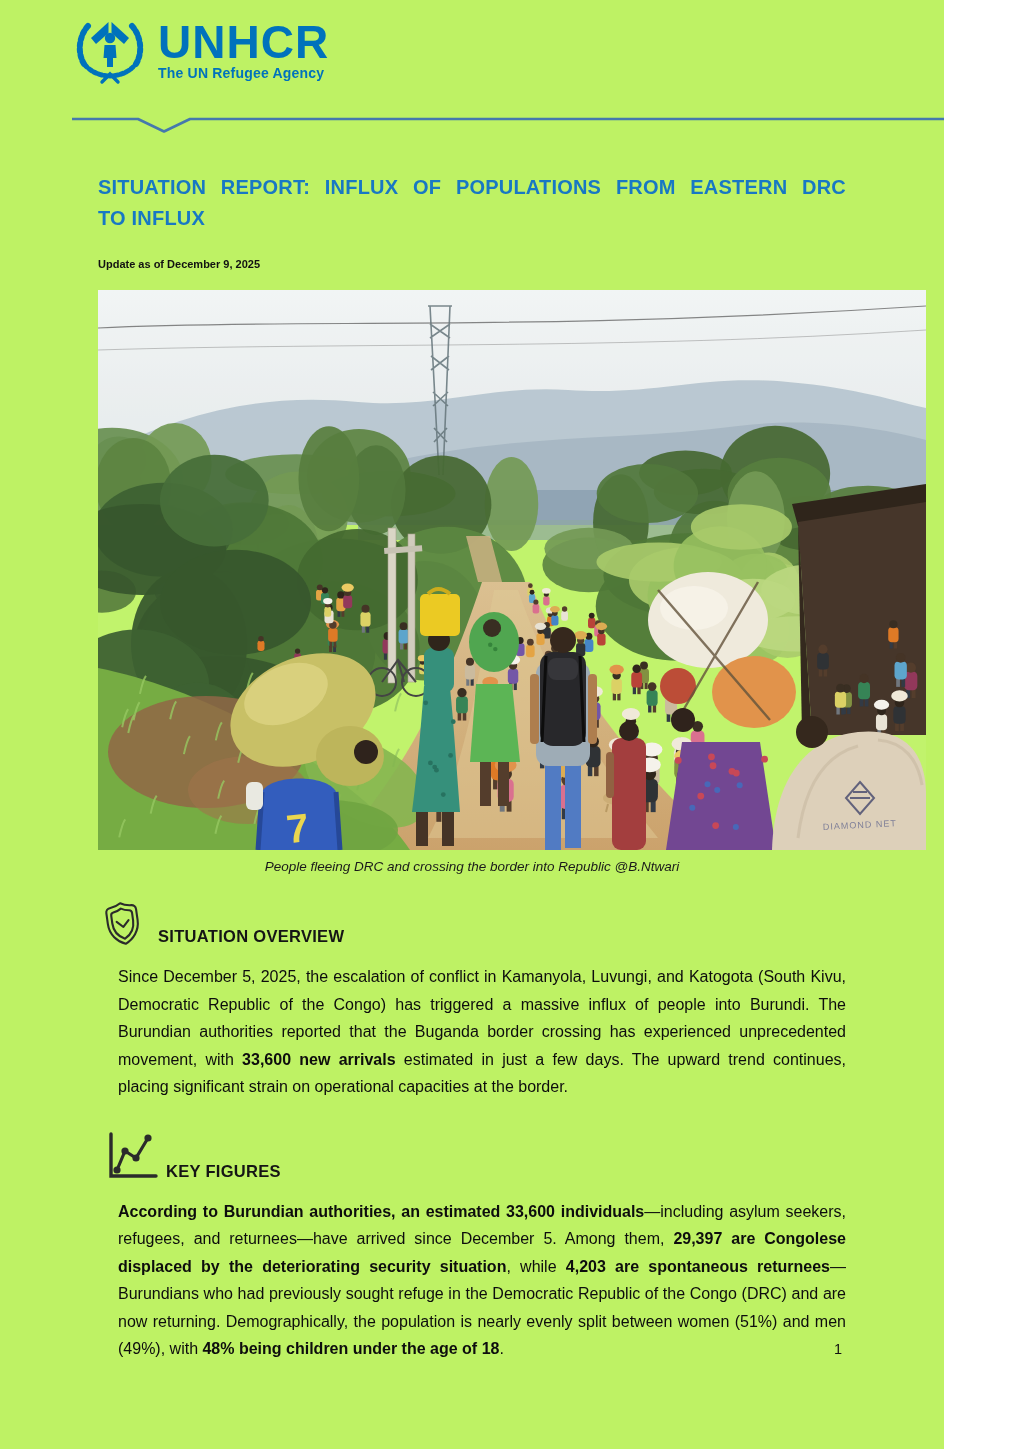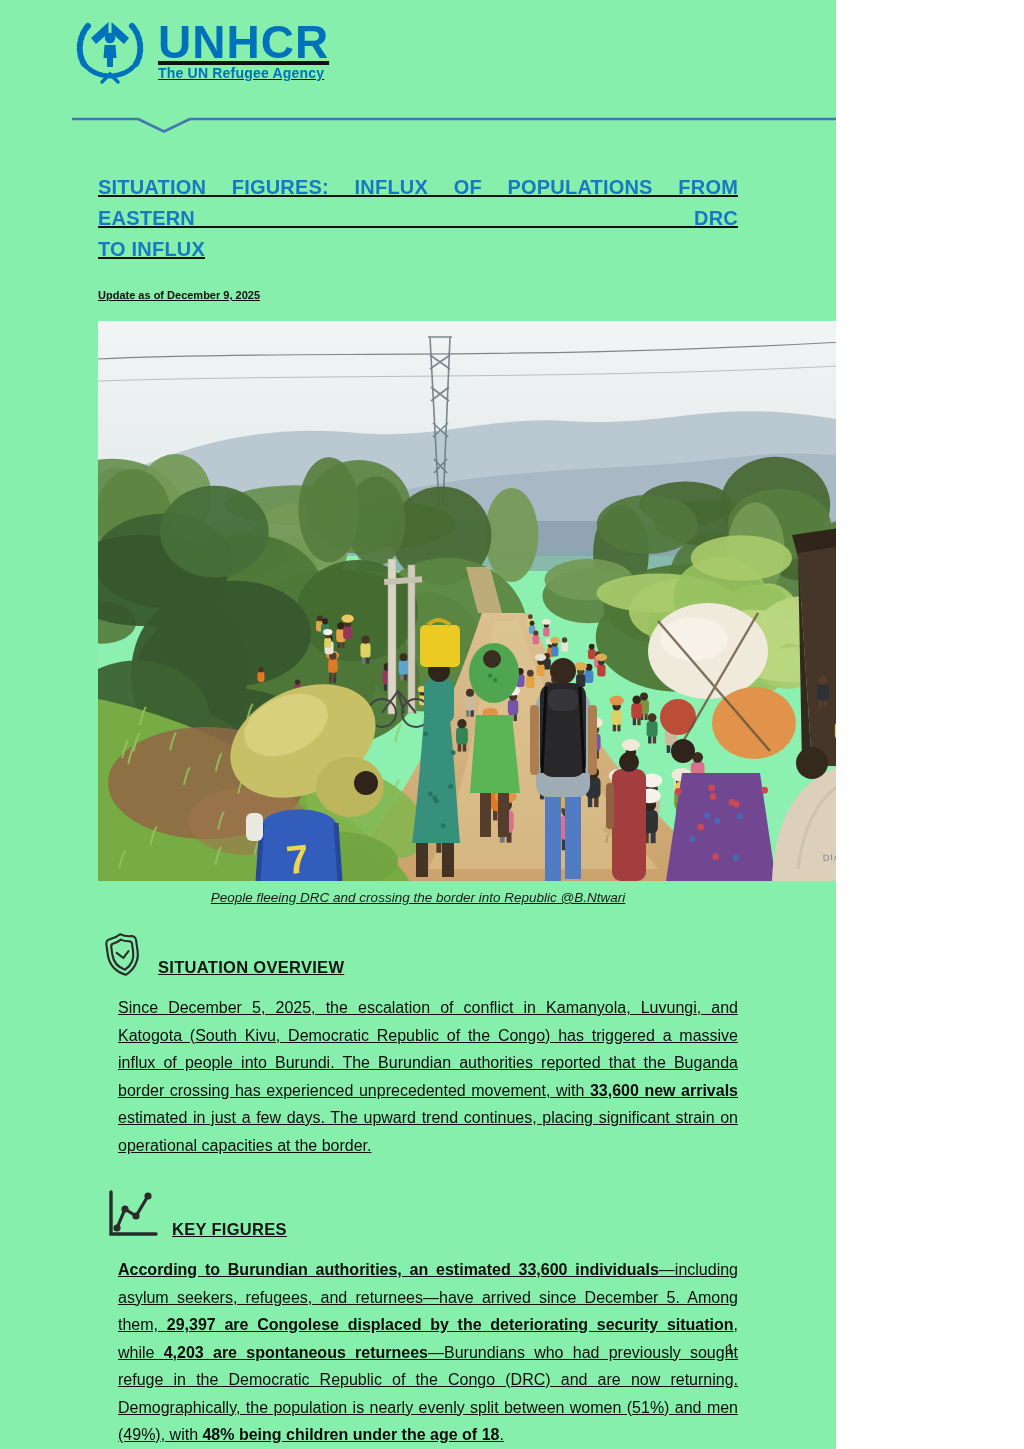--- a/index.html
+++ b/index.html
@@ -1,23 +1,22 @@
 <!DOCTYPE html>
 <html><head>
 <meta charset="utf-8">
 <style>
   html,body{margin:0;padding:0;background:#ffffff;}
   .page{
     position:relative;
-    width:836px;height:1449px;
-    background:#86efac;
+    width:944px;height:1449px;
+    background:#bef264;
     font-family:"Liberation Sans",sans-serif;
     color:#111;
     overflow:hidden;
-    text-decoration:underline;
   }
   .inner{padding:10px 72px 0 72px;}
 
   
   .logo{display:flex;align-items:flex-start;gap:10px;margin-top:2px;}
   .logo-emblem{width:76px;height:76px;flex:0 0 auto;}
   .logo-text{padding-top:10px;}
   .logo-org{
     font-size:46px;font-weight:bold;line-height:40px;letter-spacing:1px;
     color:#0072BC;
@@ -84,21 +83,21 @@
         <div class="logo-tagline">The UN Refugee Agency</div>
       </div>
     </div>
 
     <svg class="rule" width="880" height="26" viewBox="0 0 880 26" aria-hidden="true">
       <path d="M0,3 L66,3 L92,15.5 L118,3 L880,3" fill="none" stroke="#4579AD" stroke-width="2.6" stroke-linejoin="round"></path>
     </svg>
 
     <div class="content">
       <h1 class="title">
-        <span class="l1">SITUATION FIGURES: INFLUX OF POPULATIONS FROM EASTERN DRC</span>
+        <span class="l1">SITUATION REPORT: INFLUX OF POPULATIONS FROM EASTERN DRC</span>
         <span class="l2">TO INFLUX</span>
       </h1>
 
       <p class="update">Update as of December 9, 2025</p>
 
       <figure>
         <svg id="photoSvg" class="photo-svg" viewBox="0 0 828 560" preserveAspectRatio="none" aria-hidden="true">
             <defs>
               <linearGradient id="gSky" x1="0" y1="0" x2="0" y2="1">
                 <stop offset="0" stop-color="#eef2f2"></stop>
@@ -768,21 +767,21 @@
           <g transform="rotate(-8 23 24)" fill="none" stroke="#2b2b2b" stroke-width="2.1" stroke-linejoin="round" stroke-linecap="round">
             <path d="M23,3 C26,5 30,6.2 34,6.5 C36,6.7 38,8.5 38,11 L38,22 C38,33 31,40.5 23,44 C15,40.5 8,33 8,22 L8,11 C8,8.5 10,6.7 12,6.5 C16,6.2 20,5 23,3 Z"></path>
             <path d="M23,8.5 C25.3,10 28,10.9 31,11.3 C32.4,11.5 33.5,12.7 33.5,14.3 L33.5,22 C33.5,30.5 28.6,36 23,38.8 C17.4,36 12.5,30.5 12.5,22 L12.5,14.3 C12.5,12.7 13.6,11.5 15,11.3 C18,10.9 20.7,10 23,8.5 Z"></path>
             <path d="M17,21 L23,27 L29,21"></path>
           </g>
         </svg>
         <div class="hd">SITUATION OVERVIEW</div>
       </div>
       <p class="para"><span>Since December 5, 2025, the escalation of conflict in Kamanyola, Luvungi, and Katogota (South Kivu, Democratic Republic of the Congo) has triggered a massive influx of people into Burundi. The Burundian authorities reported that the Buganda border crossing has experienced unprecedented movement, with </span><span class="b">33,600 new arrivals</span><span> estimated in just a few days. The upward trend continues, placing significant strain on operational capacities at the border.</span></p>
 
-      <div class="sec-head" style="margin-top:28px;">
+      <div class="sec-head" style="margin-top:28px;gap:6px;">
         <svg class="icon-chart" viewBox="0 0 56 54" aria-hidden="true">
           <g fill="none" stroke="#2b2b2b" stroke-linecap="round">
             <path d="M7,5 L7,47 L52,47" stroke-width="3.4"></path>
             <path d="M13,41 L21,22 L32,29 L44,9" stroke-width="3.2"></path>
           </g>
           <g fill="#2b2b2b">
             <circle cx="13" cy="41" r="3.6"></circle>
             <circle cx="21" cy="22" r="3.6"></circle>
             <circle cx="32" cy="29" r="3.6"></circle>
             <circle cx="44" cy="9" r="3.6"></circle>

